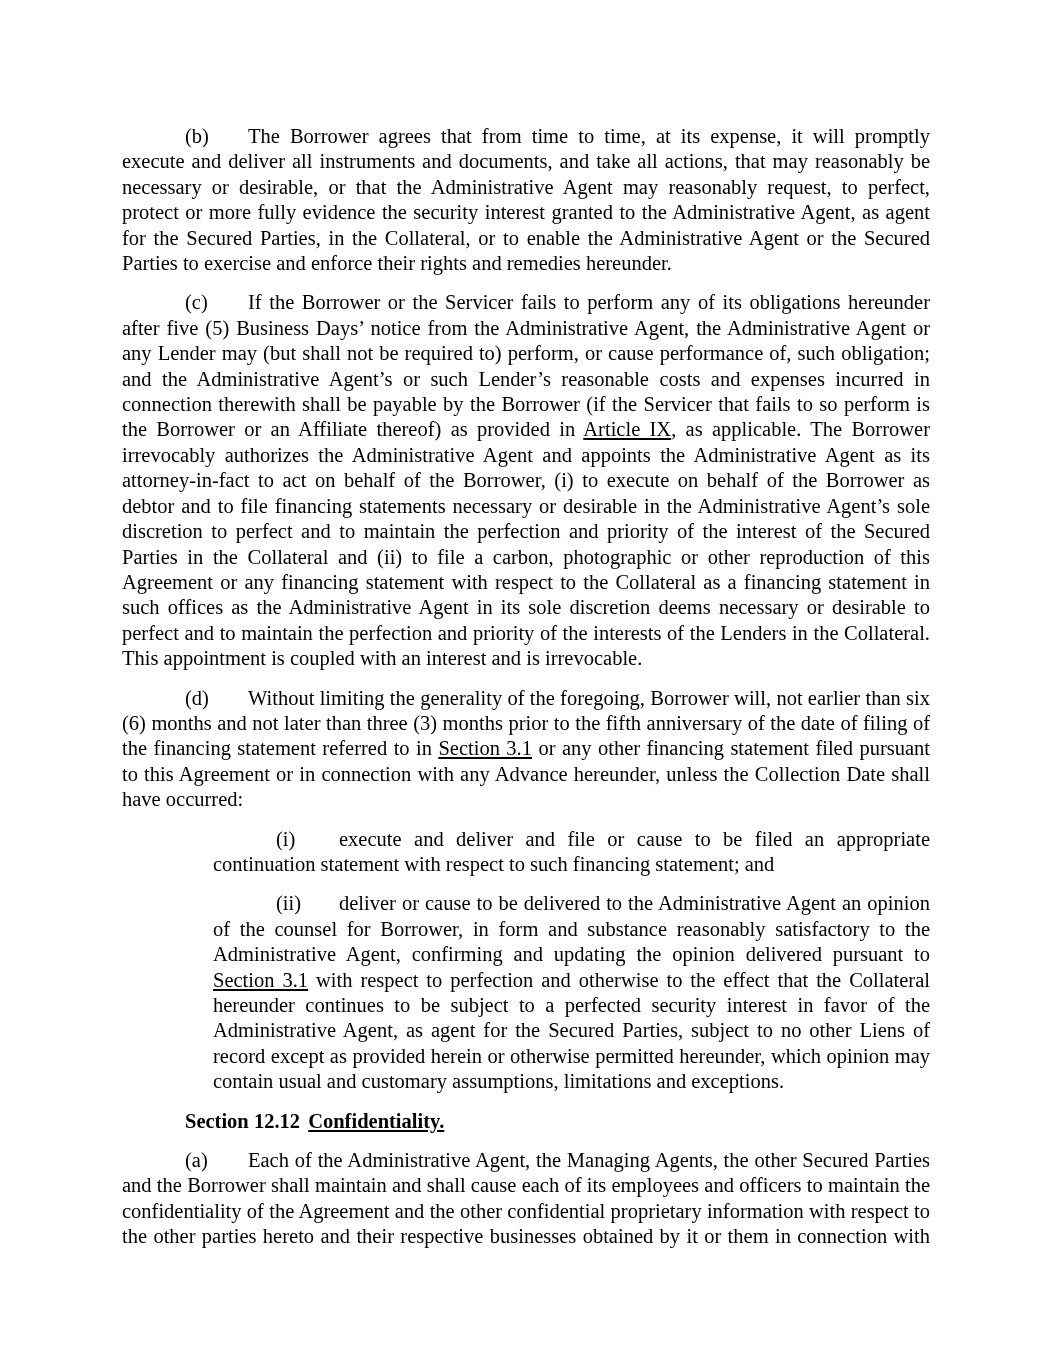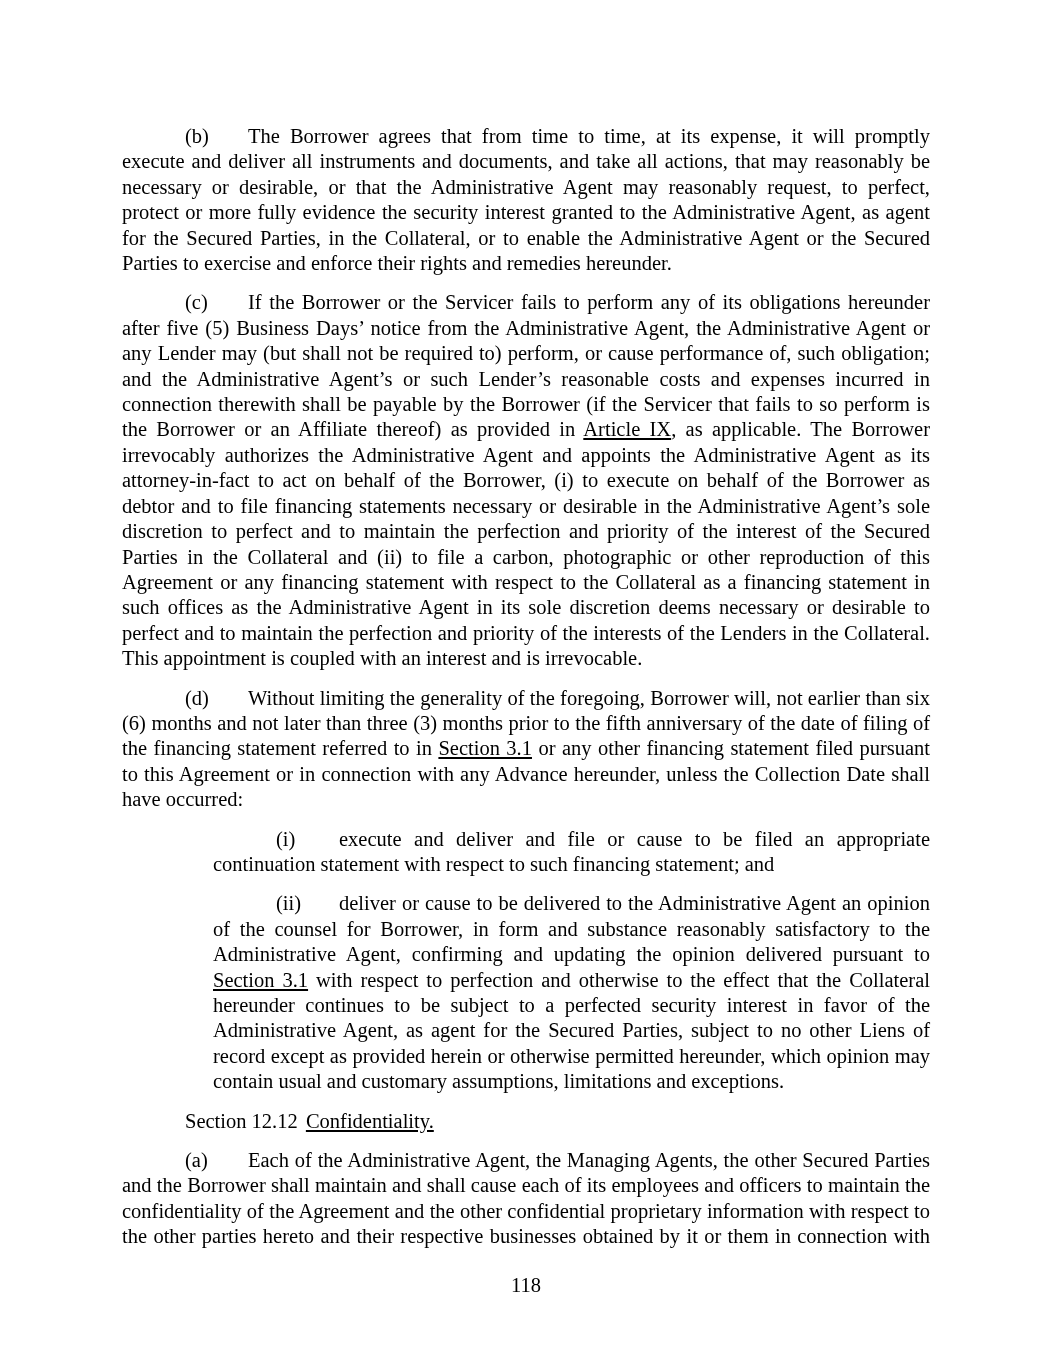--- a/index.html
+++ b/index.html
@@ -35,21 +35,21 @@
   p.justify-last {
     text-align-last: justify;
   }
   .label {
     display: inline-block;
     width: 63px;
     text-indent: 0;
   }
   .u { text-decoration: underline; }
   .heading {
-    font-weight: normal;
+    font-weight: bold;
     text-indent: 63px;
     margin: 0 0 14px 0;
     text-align: left;
   }
   .heading .title { margin-left: 3px; }
   .page-number {
     position: absolute;
     left: 122px;
     top: 1274px;
     width: 808px;
@@ -72,14 +72,13 @@
     <p class="para sub"><span class="label">(i)</span><span>execute and deliver and file or cause to be filed an appropriate continuation statement with respect to such financing statement; and</span></p>
 
     <p class="para sub"><span class="label">(ii)</span><span>deliver or cause to be delivered to the Administrative Agent an opinion of the counsel for Borrower, in form and substance reasonably satisfactory to the Administrative Agent, confirming and updating the opinion delivered pursuant to </span><span class="u">Section 3.1</span><span> with respect to perfection and otherwise to the effect that the Collateral hereunder continues to be subject to a perfected security interest in favor of the Administrative Agent, as agent for the Secured Parties, subject to no other Liens of record except as provided herein or otherwise permitted hereunder, which opinion may contain usual and customary assumptions, limitations and exceptions.</span></p>
 
     <p class="heading"><span>Section 12.12</span> <span class="u title">Confidentiality.</span></p>
 
     <p class="para justify-last"><span class="label">(a)</span><span>Each of the Administrative Agent, the Managing Agents, the other Secured Parties and the Borrower shall maintain and shall cause each of its employees and officers to maintain the confidentiality of the Agreement and the other confidential proprietary information with respect to the other parties hereto and their respective businesses obtained by it or them in connection with</span></p>
 
   </div>
 
-  <div class="page-number">118</div>
 </div>
 
 </body></html>

